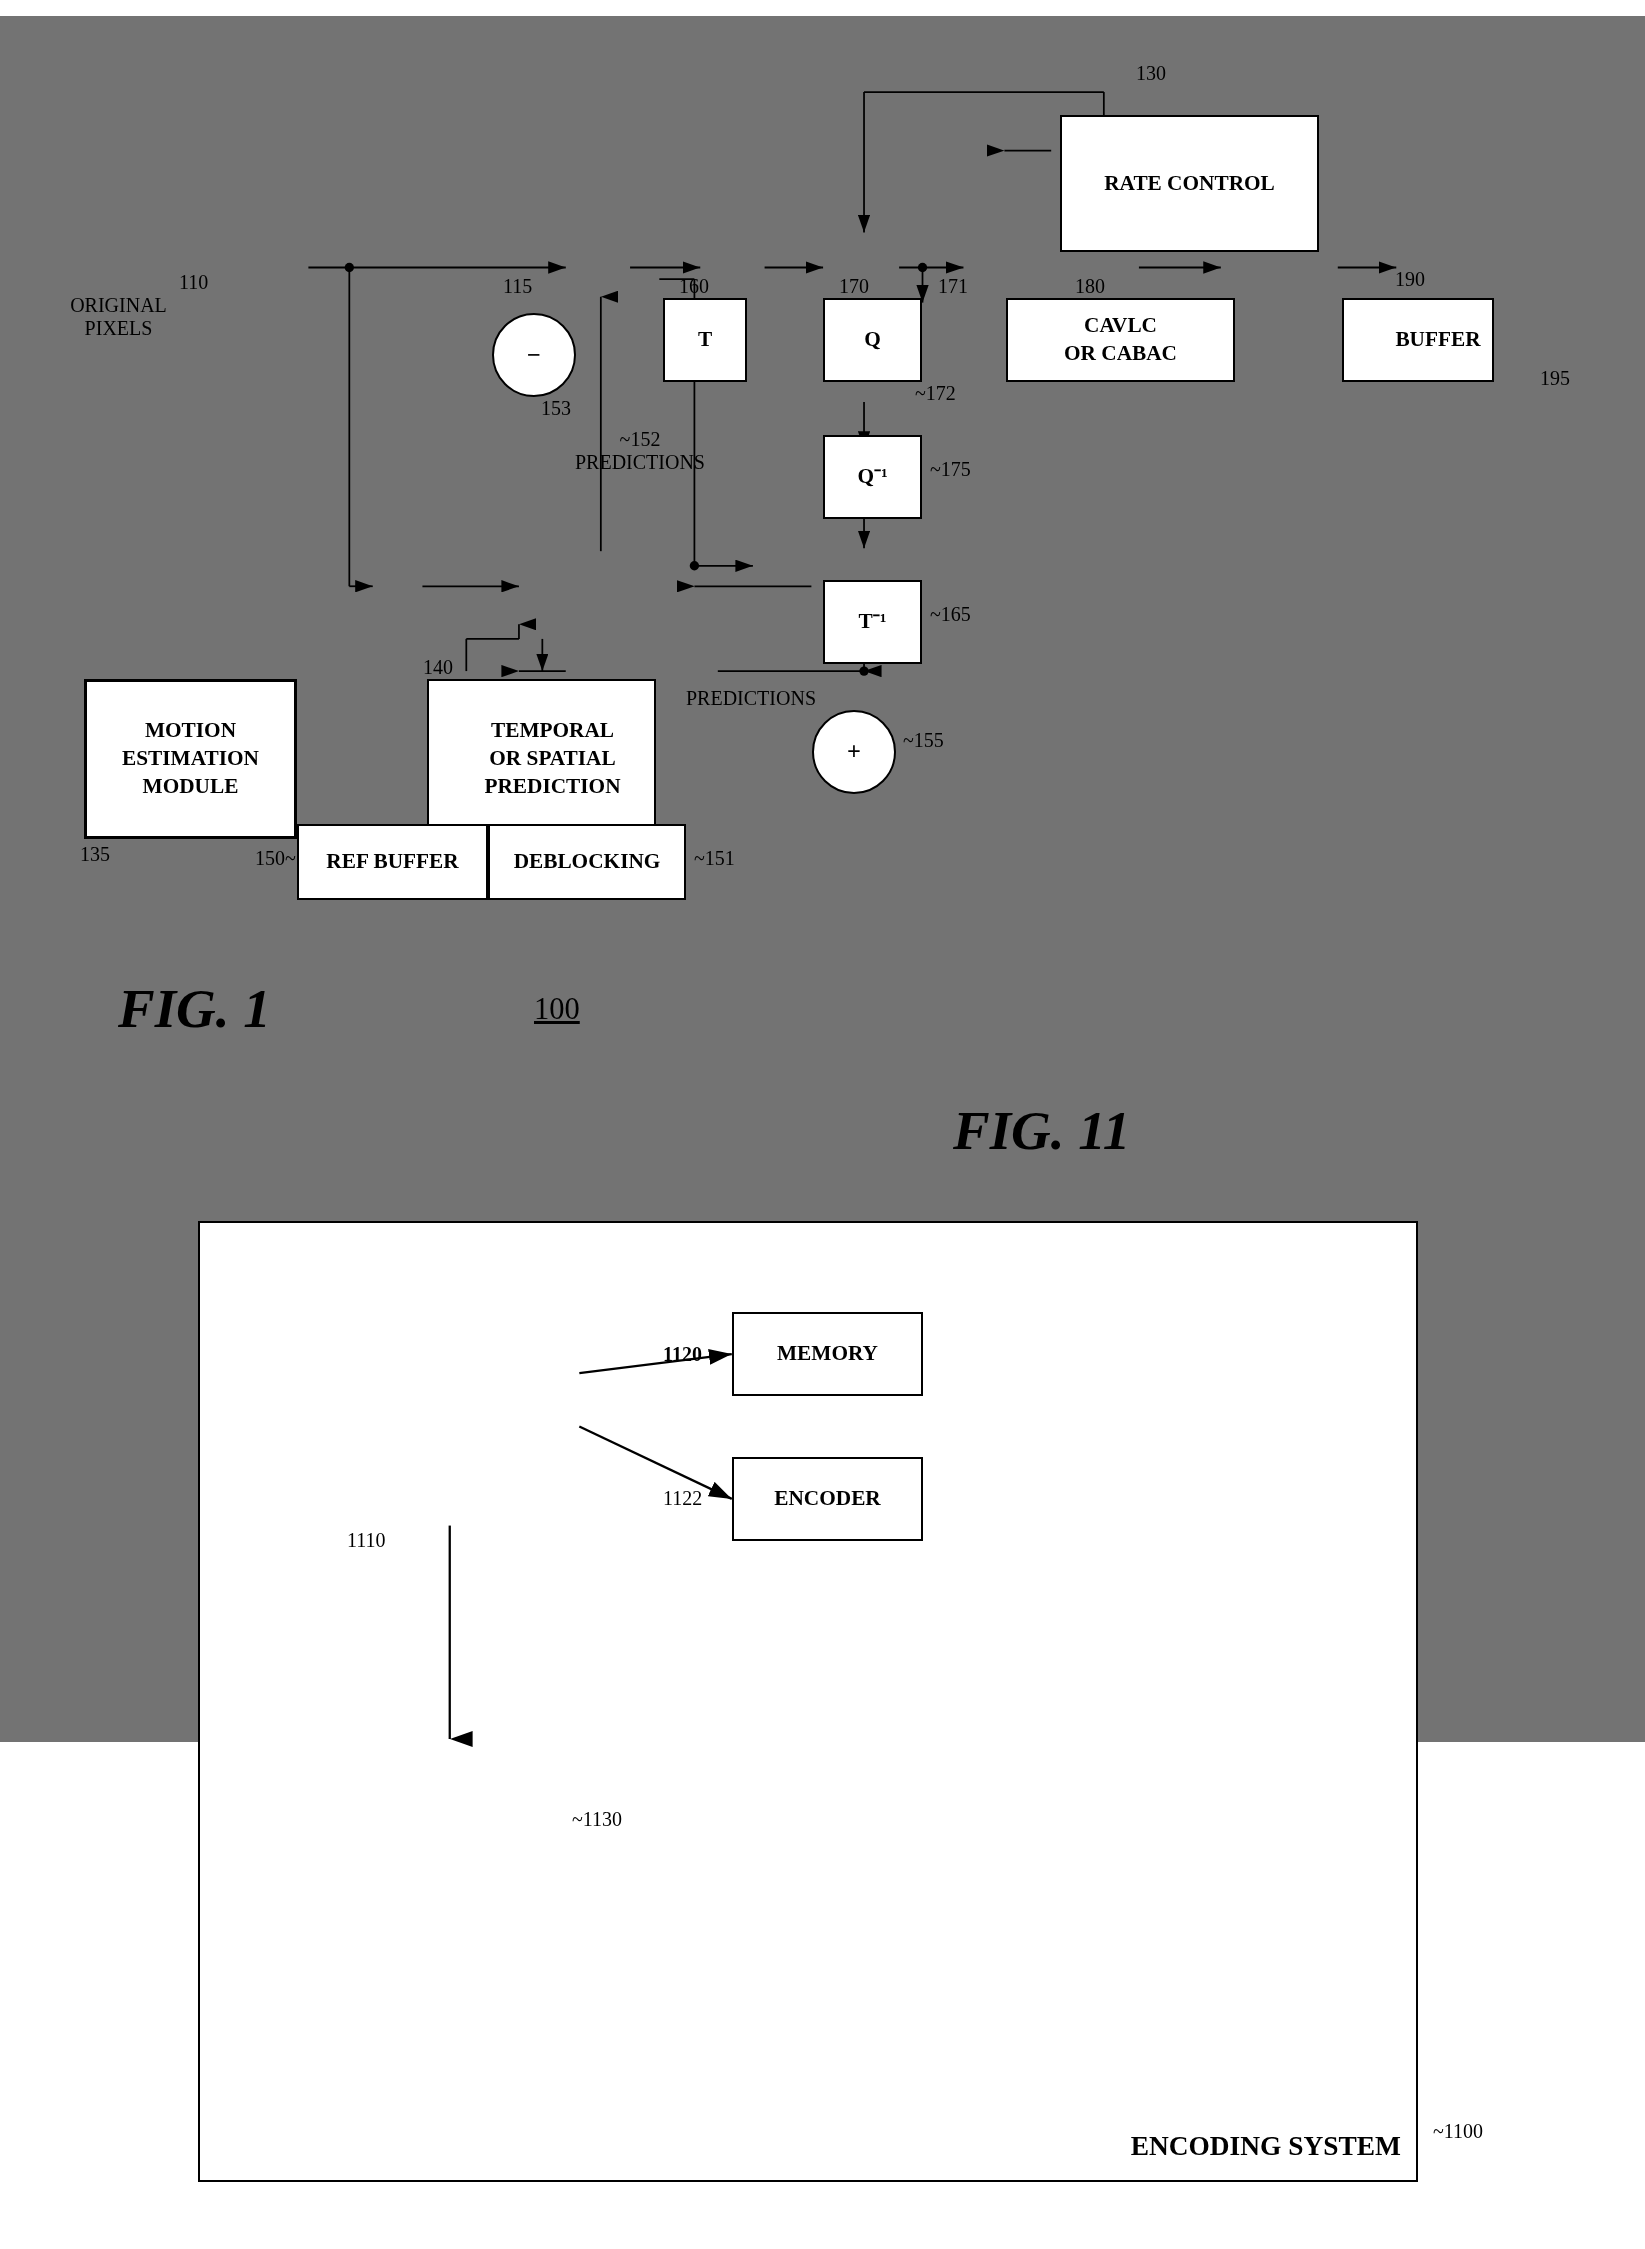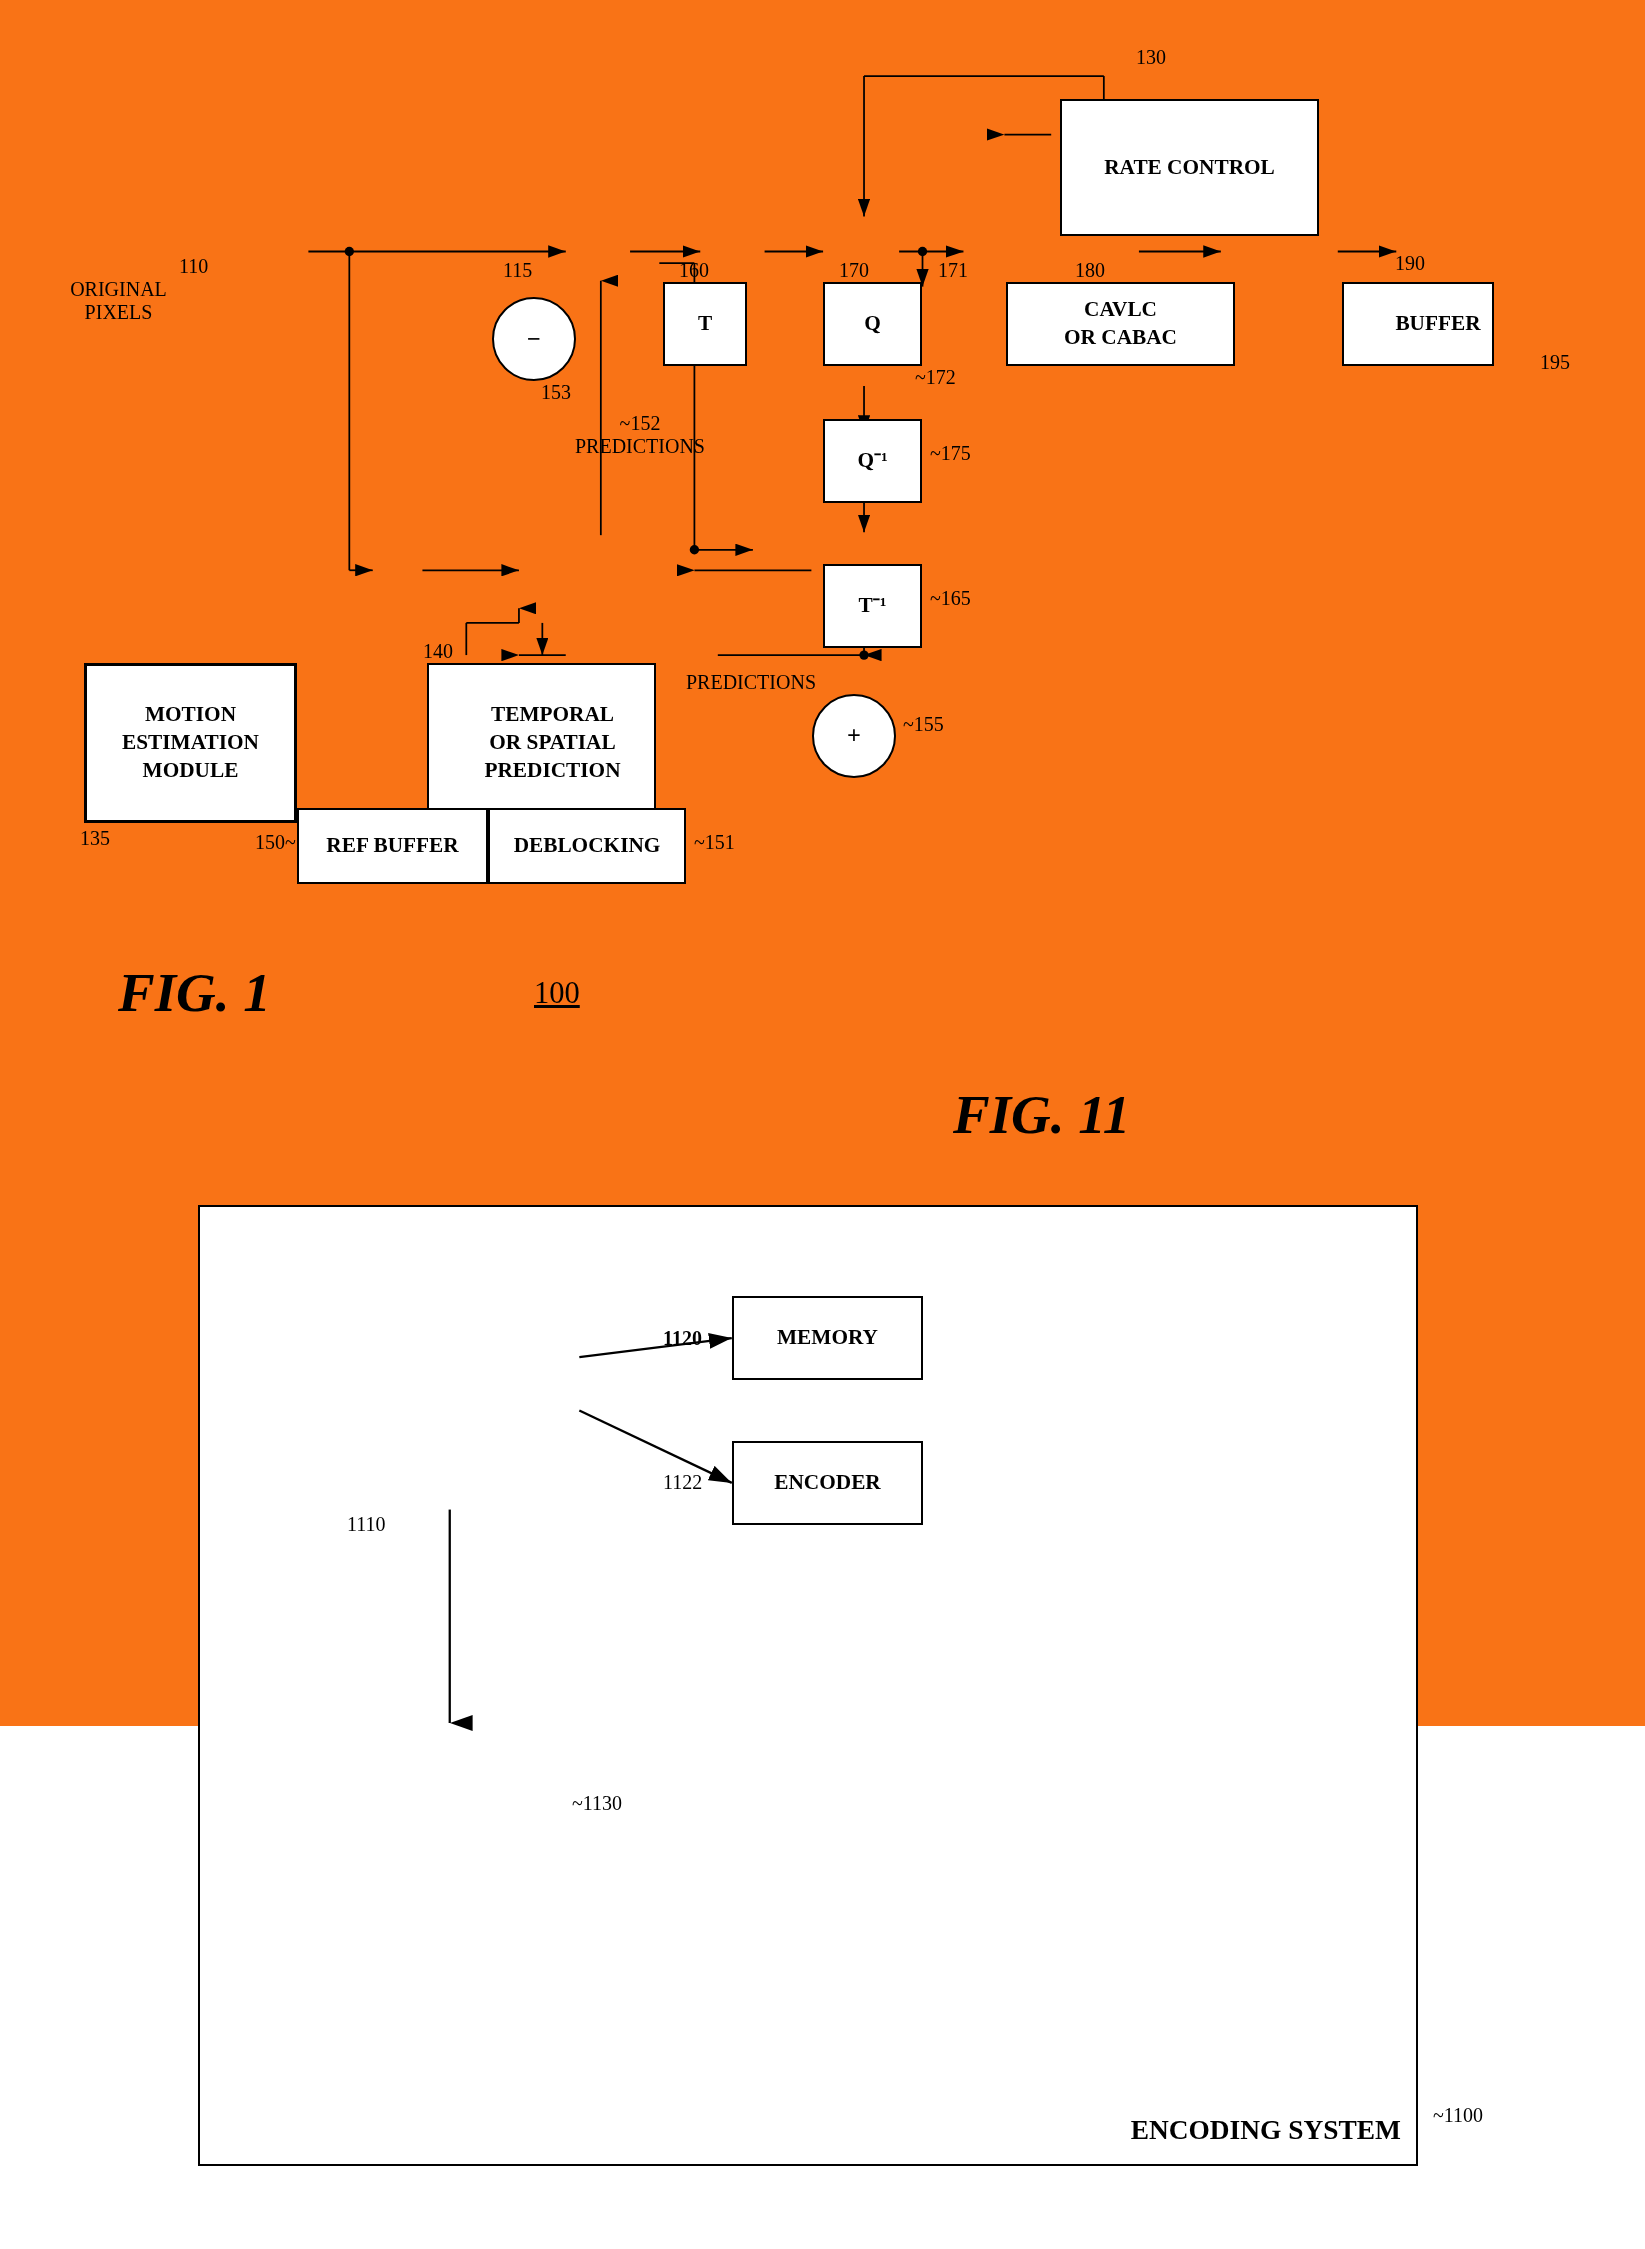--- a/index.html
+++ b/index.html
@@ -9,21 +9,22 @@
       width: 1645px;
       min-height: 2250px;
       position: relative;
       overflow: hidden;
     }
 
     .page {
       position: relative;
       width: 1645px;
       height: 1726px;
-      background: #f97316;
+      background: #737373;
+      margin-top: 16px;
     }
 
     
     .box {
       position: absolute;
       border: 2.3px solid #000;
       background: #fff;
       display: flex;
       align-items: center;
       justify-content: center;

